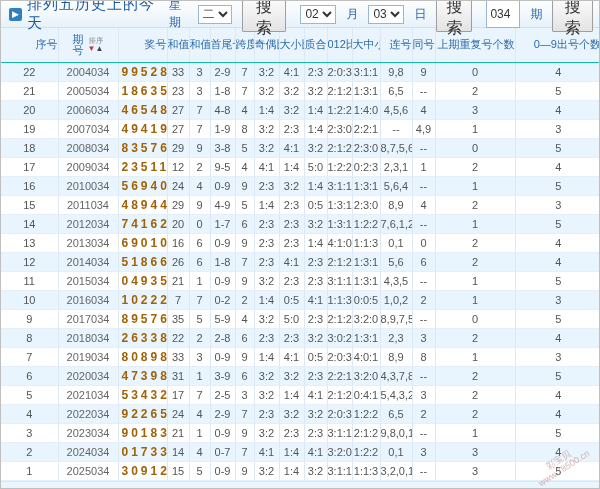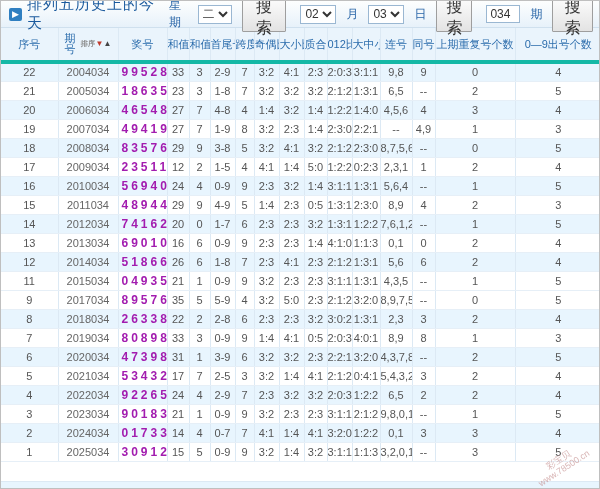--- a/index.html
+++ b/index.html
@@ -23,48 +23,49 @@
     margin-right:5px; flex:0 0 auto;
   }
   .page-title { font-size:15px; font-weight:normal; color:#1b5a9d; letter-spacing:1px; }
   .controls { margin-left:auto; display:flex; align-items:center; gap:4px; font-size:12px; color:#2a66a8; }
   .controls .grp { display:flex; align-items:center; gap:10px; margin-left:10px; }
   .controls select {
     height:19px; font-size:12px; color:#333; border:1px solid #9ab7d2;
     background:#fff; font-family:inherit;
   }
   .controls input {
-    width:34px; height:18px; font-size:12px; color:#333; border:1px solid #9ab7d2;
+    width:34px; height:28px; font-size:12px; color:#333; border:1px solid #9ab7d2;
     padding:0 3px; font-family:inherit;
   }
   .btn {
     height:36px; padding:0 9px; font-size:16px; color:#333;
     background:linear-gradient(#fdfdfd,#e3e3e3);
     border:1px solid #9e9e9e; border-radius:1px; cursor:pointer; font-family:inherit;
   }
 
   
   table { width:600px; border-collapse:collapse; table-layout:fixed; }
   th, td {
     border-right:1px solid #dce9f4; border-bottom:1px solid #e6eff7;
     font-weight:normal; text-align:center; overflow:hidden; white-space:nowrap;
   }
   th:last-child, td:last-child { border-right:none; }
   thead th {
     height:34px; background:#eaf4fc; color:#2a6bab; font-size:11px;
-    border-bottom:4px solid #14b8a6;
+    border-bottom:1px solid #14b8a6;
+    text-align:right;
   }
   tbody td { height:19px; font-size:11px; color:#555; }
   tbody tr.alt { background:#e8f5fe; }
-  td.prize { color:#a21caf; font-weight:bold; letter-spacing:3px; font-size:12px; padding-left:3px; }
+  td.prize { color:#a16207; font-weight:bold; letter-spacing:3px; font-size:12px; padding-left:3px; }
   td.period { color:#666; }
 
   .issue-head { display:flex; align-items:center; justify-content:center; gap:4px; }
   .issue-chars { display:flex; flex-direction:column; line-height:11px; }
-  .sortbox { display:flex; flex-direction:row; align-items:center; line-height:8px; cursor:pointer;font-weight:bold; }
+  .sortbox { display:flex; flex-direction:column; align-items:center; line-height:8px; cursor:pointer; }
   .sort-label { font-size:8px; color:#888; transform:scale(.9); }
   .sort-arrows { font-size:8px; }
   .sort-arrows .dn { color:#c0392b; }
   .sort-arrows .up { color:#444; }
 
   
   .bottom-strip {
     position:absolute; left:0; right:0; bottom:0; height:7px;
     background:#e8f5fe; border-top:1px solid #dce9f4;
   }
@@ -250,21 +251,21 @@
           <td>--</td>
           <td>0</td>
           <td>5</td>
         </tr>
         <tr>
           <td>17</td>
           <td class="period">2009034</td>
           <td class="prize">23511</td>
           <td>12</td>
           <td>2</td>
-          <td>1-5</td>
+          <td>9-5</td>
           <td>4</td>
           <td>4:1</td>
           <td>1:4</td>
           <td>5:0</td>
           <td>1:2:2</td>
           <td>0:2:3</td>
           <td>2,3,1</td>
           <td>1</td>
           <td>2</td>
           <td>4</td>
@@ -370,20 +371,38 @@
           <td>3:2</td>
           <td>2:3</td>
           <td>2:3</td>
           <td>3:1:1</td>
           <td>1:3:1</td>
           <td>4,3,5</td>
           <td>--</td>
           <td>1</td>
           <td>5</td>
         </tr>
+        <tr class="alt">
+          <td>10</td>
+          <td class="period">2016034</td>
+          <td class="prize">10222</td>
+          <td>7</td>
+          <td>7</td>
+          <td>0-2</td>
+          <td>2</td>
+          <td>1:4</td>
+          <td>0:5</td>
+          <td>4:1</td>
+          <td>1:1:3</td>
+          <td>0:0:5</td>
+          <td>1,0,2</td>
+          <td>2</td>
+          <td>1</td>
+          <td>3</td>
+        </tr>
         <tr>
           <td>9</td>
           <td class="period">2017034</td>
           <td class="prize">89576</td>
           <td>35</td>
           <td>5</td>
           <td>5-9</td>
           <td>4</td>
           <td>3:2</td>
           <td>5:0</td>

